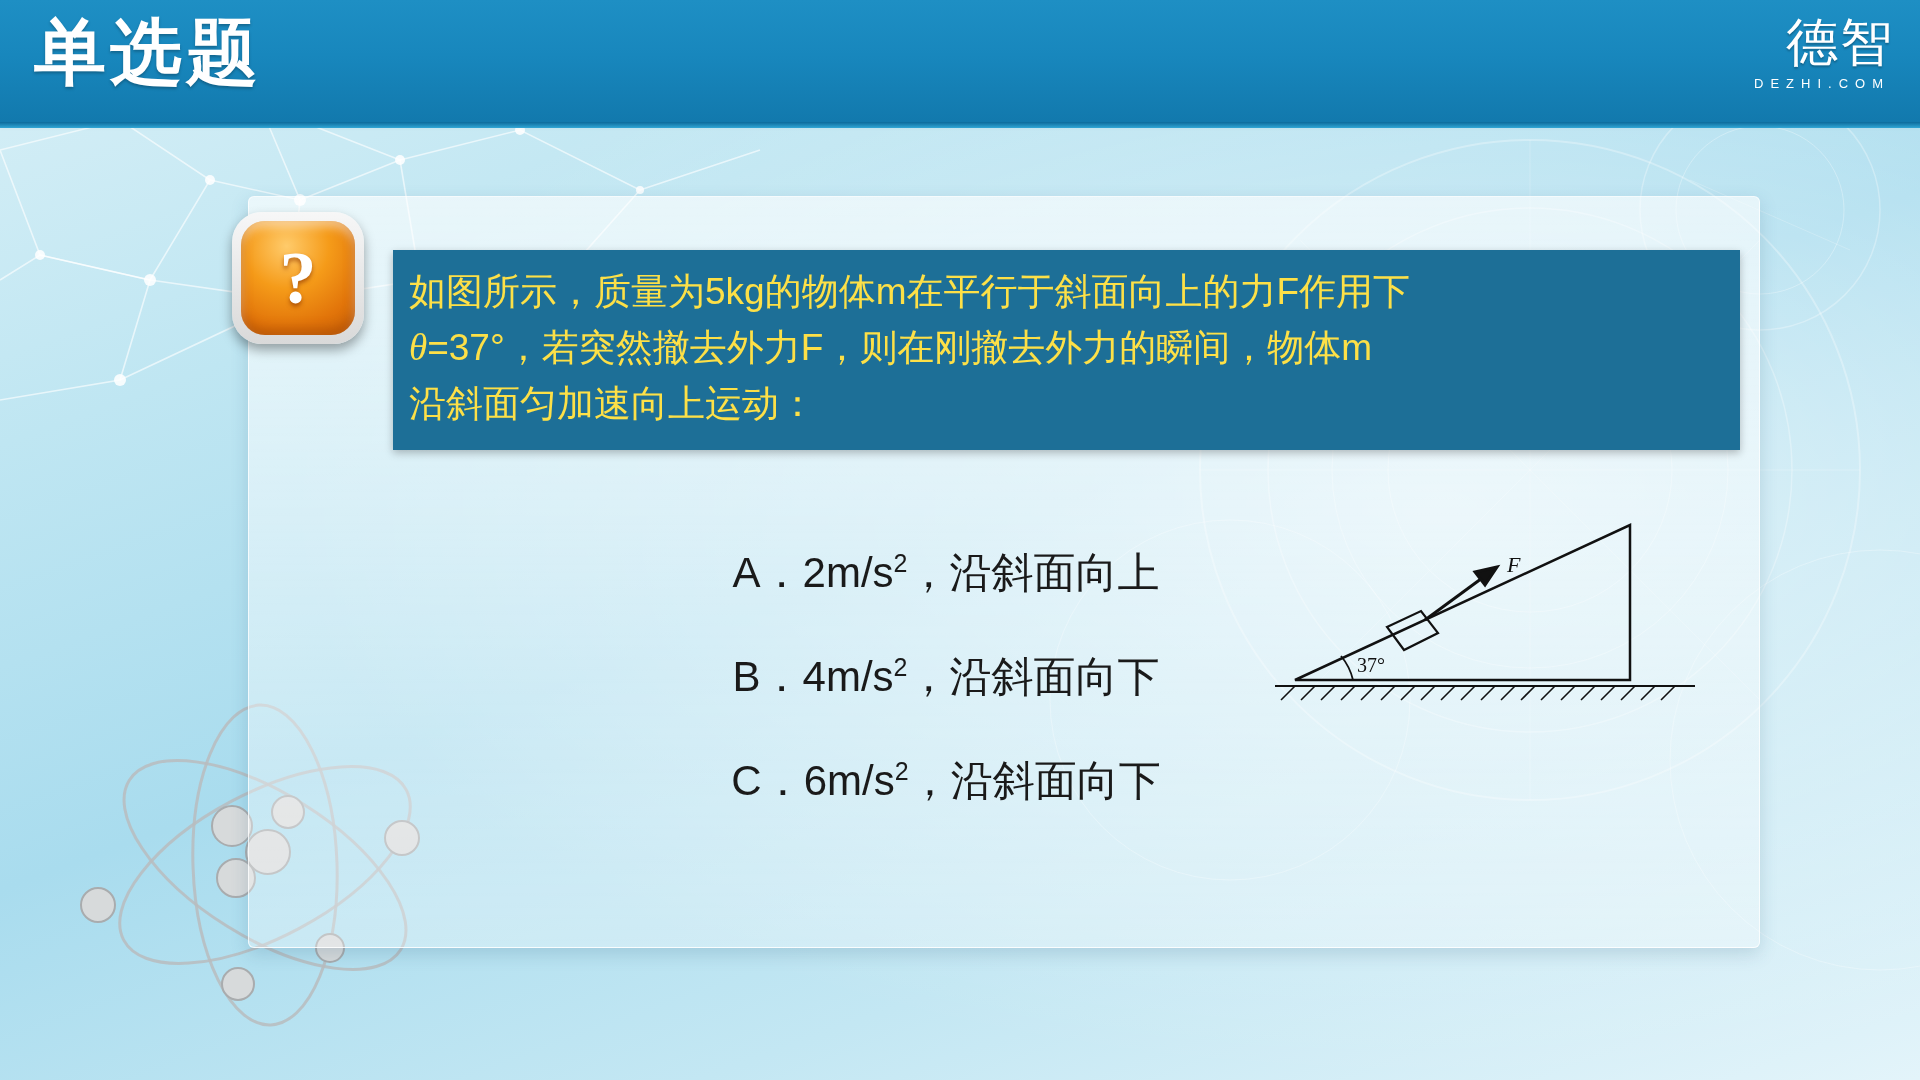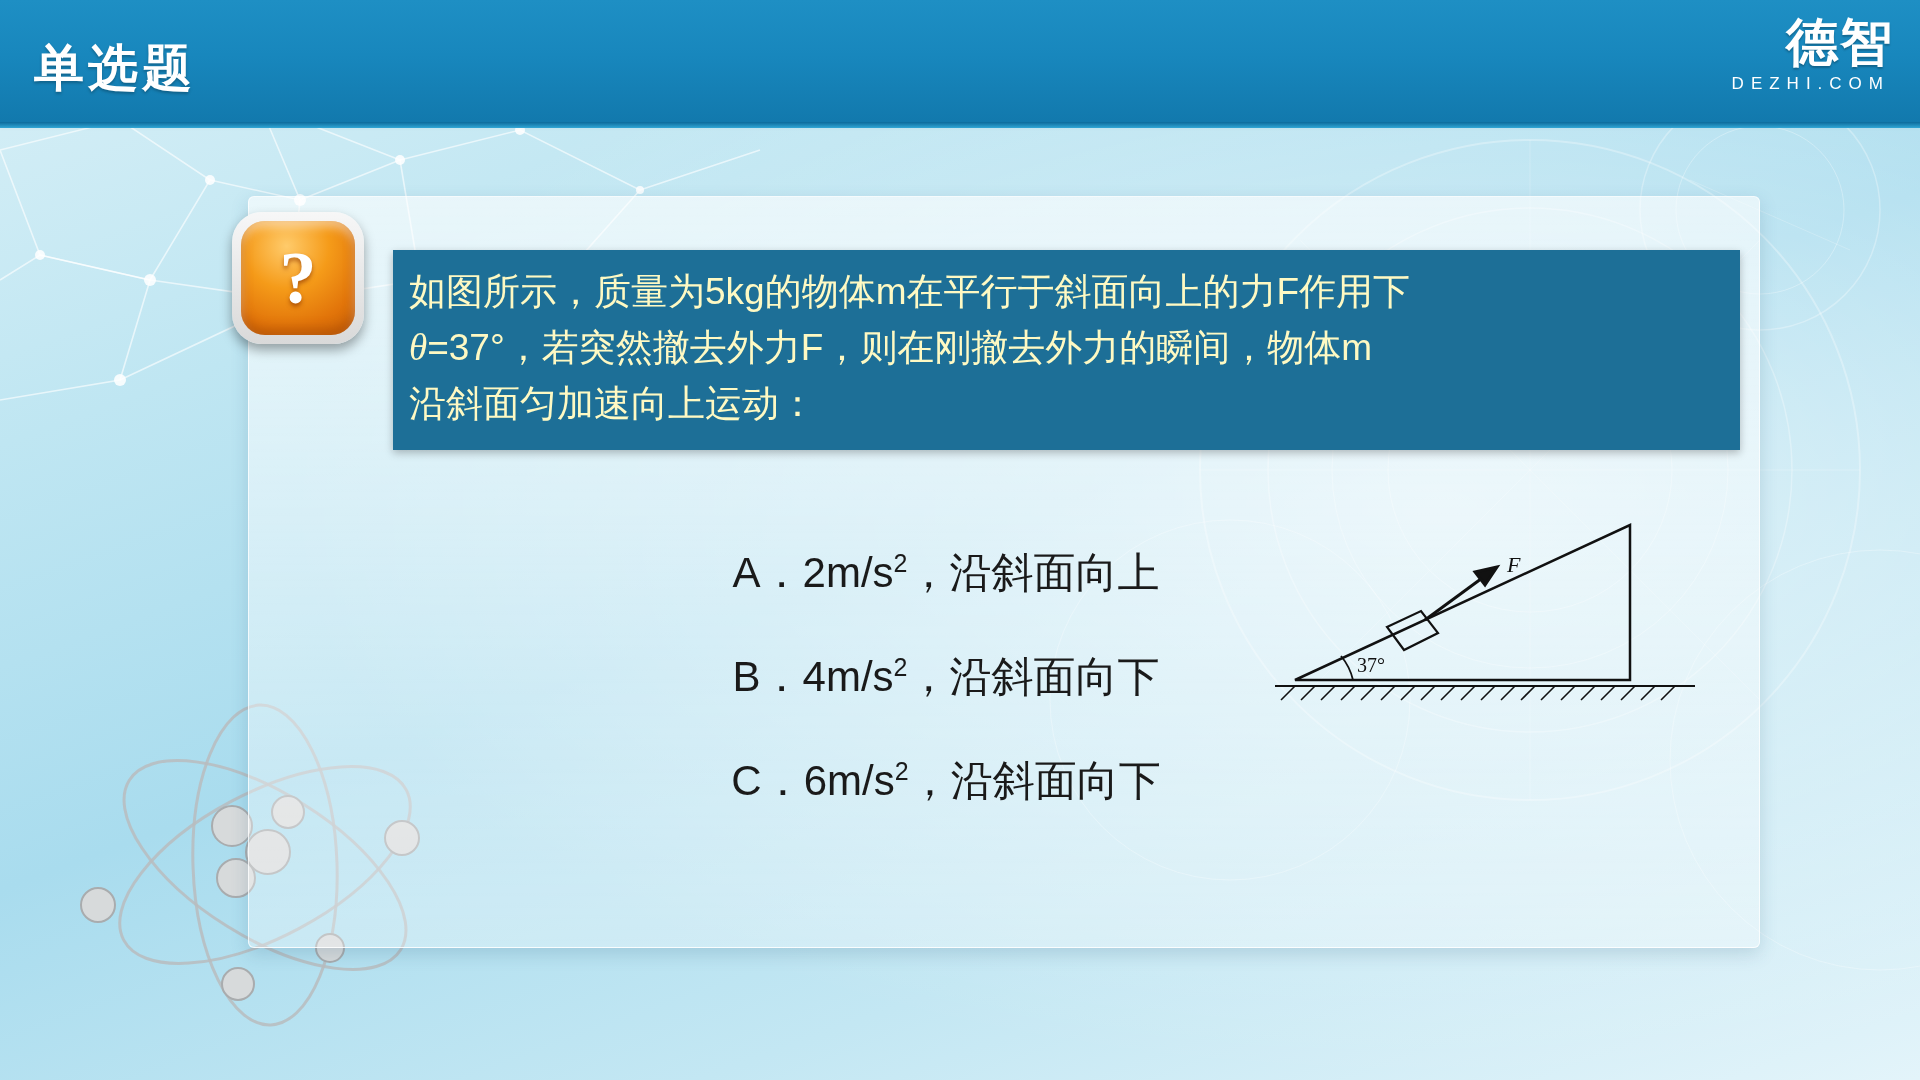--- a/index.html
+++ b/index.html
@@ -43,47 +43,47 @@
     position: absolute;
     left: 0;
     top: 122px;
     width: 1920px;
     height: 6px;
     background: linear-gradient(180deg, #0c6a9b, #31a7d6);
   }
   .header-title {
     position: absolute;
     left: 34px;
-    top: 30px;
-    font-size: 50px;
+    top: 14px;
+    font-size: 72px;
     font-weight: bold;
     color: #ffffff;
     letter-spacing: 4px;
     line-height: 76px;
     text-shadow: 0 2px 3px rgba(0,0,0,.25);
   }
 
   .logo {
     position: absolute;
     right: 26px;
     top: 12px;
     width: 210px;
     height: 96px;
     text-align: right;
   }
   .logo-main {
     font-size: 52px;
-    font-weight: bold;
+    font-weight: normal;
     color: #ffffff;
     line-height: 60px;
     letter-spacing: 2px;
     text-shadow: 0 2px 2px rgba(0,0,0,.25);
   }
   .logo-sub {
-    font-size: 17px;
+    font-size: 13px;
     color: #ffffff;
     letter-spacing: 7px;
     line-height: 24px;
     padding-right: 4px;
   }
 
   
   .panel {
     position: absolute;
     left: 248px;
@@ -135,21 +135,21 @@
 
   
   .stem {
     position: absolute;
     left: 393px;
     top: 250px;
     width: 1347px;
     padding: 14px 10px 18px 16px;
     box-sizing: border-box;
     background: #1d6f97;
-    color: #fef9c3;
+    color: #fde047;
     font-size: 37px;
     line-height: 56px;
     letter-spacing: 0px;
     box-shadow: 0 3px 8px rgba(0,0,0,.25);
   }
   .stem sup { font-size: 23px; }
   .theta { font-style: italic; font-family: "Liberation Serif", serif; }
 
   
   .options {

